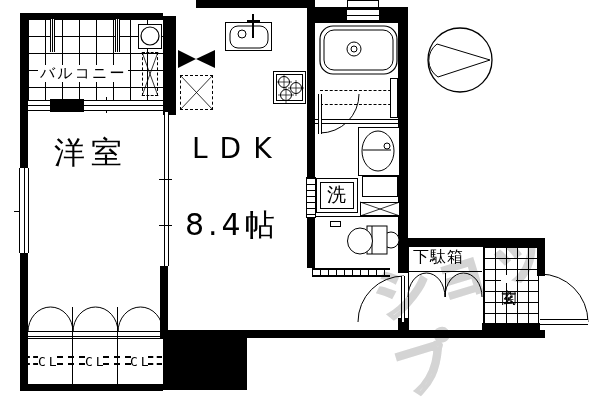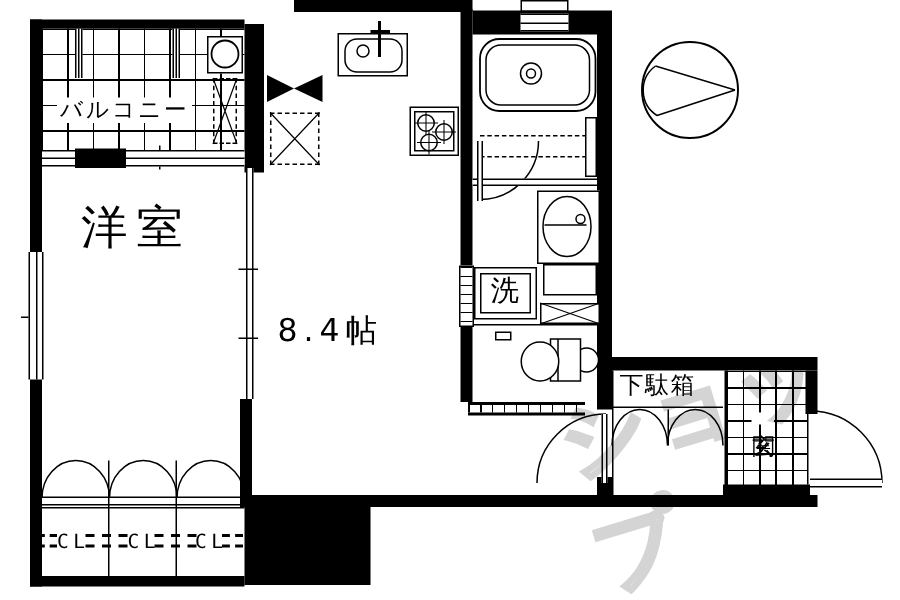--- a/index.html
+++ b/index.html
@@ -177,21 +177,22 @@
 
     <path d="M588,322 A48,48 0 0 0 540,274" stroke="#000" fill="none" stroke-width="1"></path>
 
     <path d="M28,332 A22.5,25 0 0 1 50.5,307 A22.5,25 0 0 1 73,332 M73,332 A22.5,25 0 0 1 95.5,307 A22.5,25 0 0 1 118,332 M118,332 A22.5,25 0 0 1 140.5,307 A22.5,25 0 0 1 163,332" stroke="#000" fill="none" stroke-width="1"></path>
 
     <path d="M408,297 A18.5,24 0 0 1 426.5,273 A18.5,24 0 0 1 445,297 M445,297 A18.5,24 0 0 1 463.5,273 A18.5,24 0 0 1 482,297" stroke="#000" fill="none" stroke-width="1"></path>
   </svg>
 
   <div class="txt halo" style="left:38px;top:65px;font-size:15px;letter-spacing:2px;">バルコニー</div>
   <div class="txt" style="left:54px;top:137px;font-size:31px;letter-spacing:6px;">洋室</div>
-  <div class="txt" style="left:185px;top:210px;font-size:21px;letter-spacing:4px;">8.4帖</div>
+  <div class="txt" style="left:192px;top:135px;font-size:28px;letter-spacing:12px;">LDK</div>
+  <div class="txt" style="left:185px;top:210px;font-size:30px;letter-spacing:4px;">8.4帖</div>
   <div class="txt" style="left:327px;top:185px;font-size:19px;z-index:8;">洗</div>
   <div class="txt" style="left:413px;top:249px;font-size:16px;letter-spacing:1px;">下駄箱</div>
   <div class="txt halo" style="left:501px;top:275px;font-size:15px;letter-spacing:2px;writing-mode:vertical-rl;padding:2px 0;">玄関</div>
   <div class="txt" style="left:38px;top:355px;font-size:13px;letter-spacing:3px;font-family:'DejaVu Sans Mono',monospace;">CL</div>
   <div class="txt" style="left:85px;top:355px;font-size:13px;letter-spacing:3px;font-family:'DejaVu Sans Mono',monospace;">CL</div>
   <div class="txt" style="left:130px;top:355px;font-size:13px;letter-spacing:3px;font-family:'DejaVu Sans Mono',monospace;">CL</div>
 
   <div id="watermark">ショップ</div>
 </div>
 

